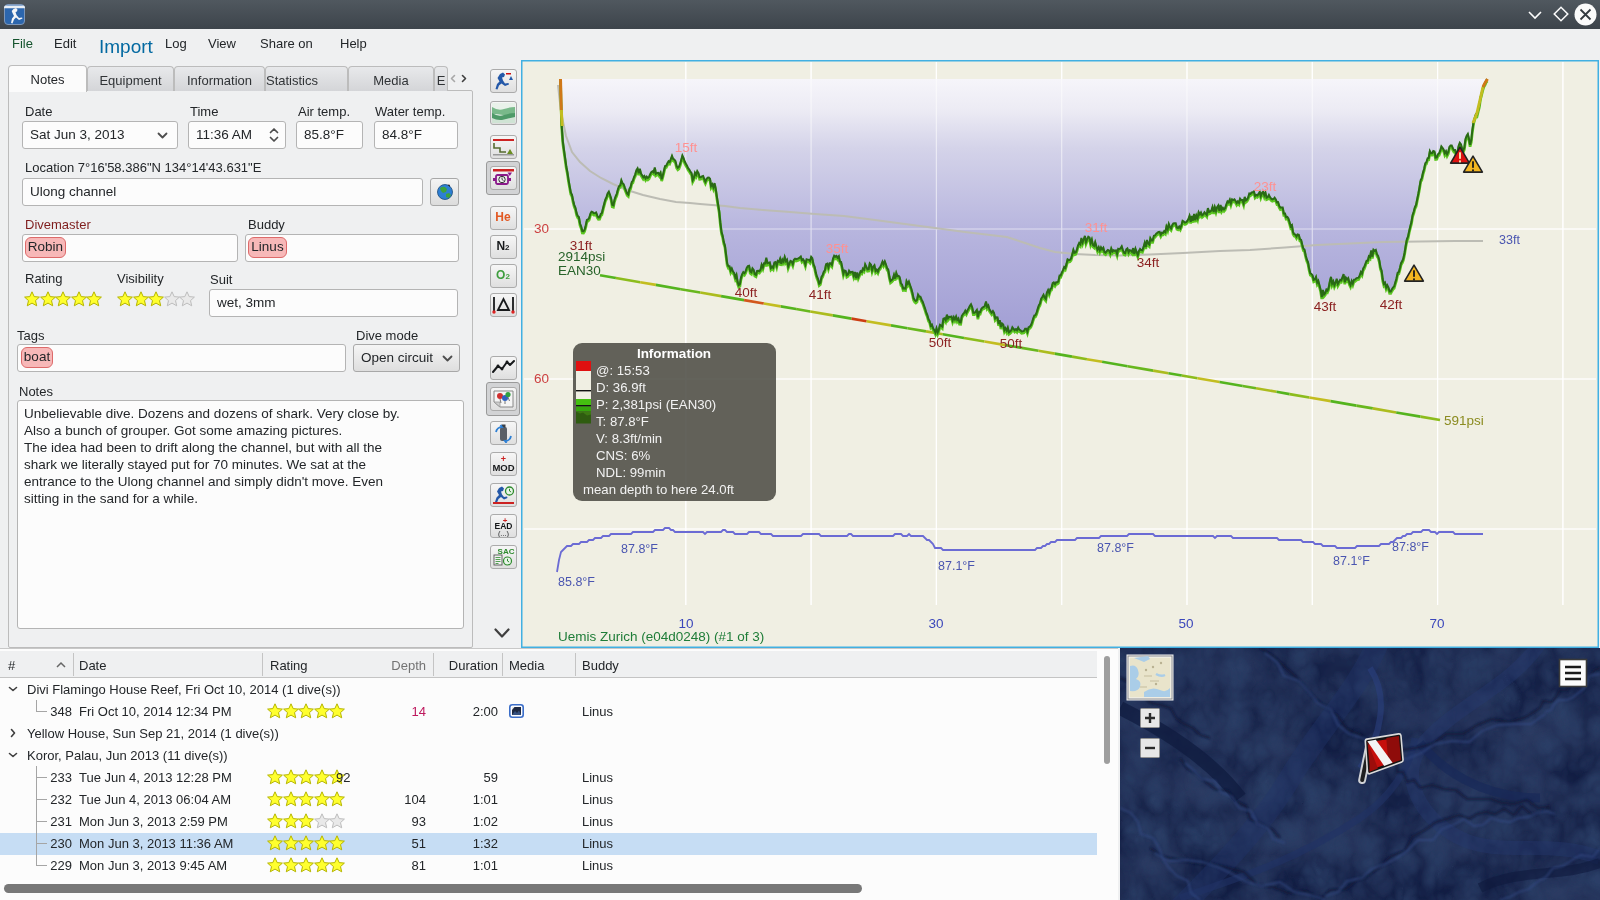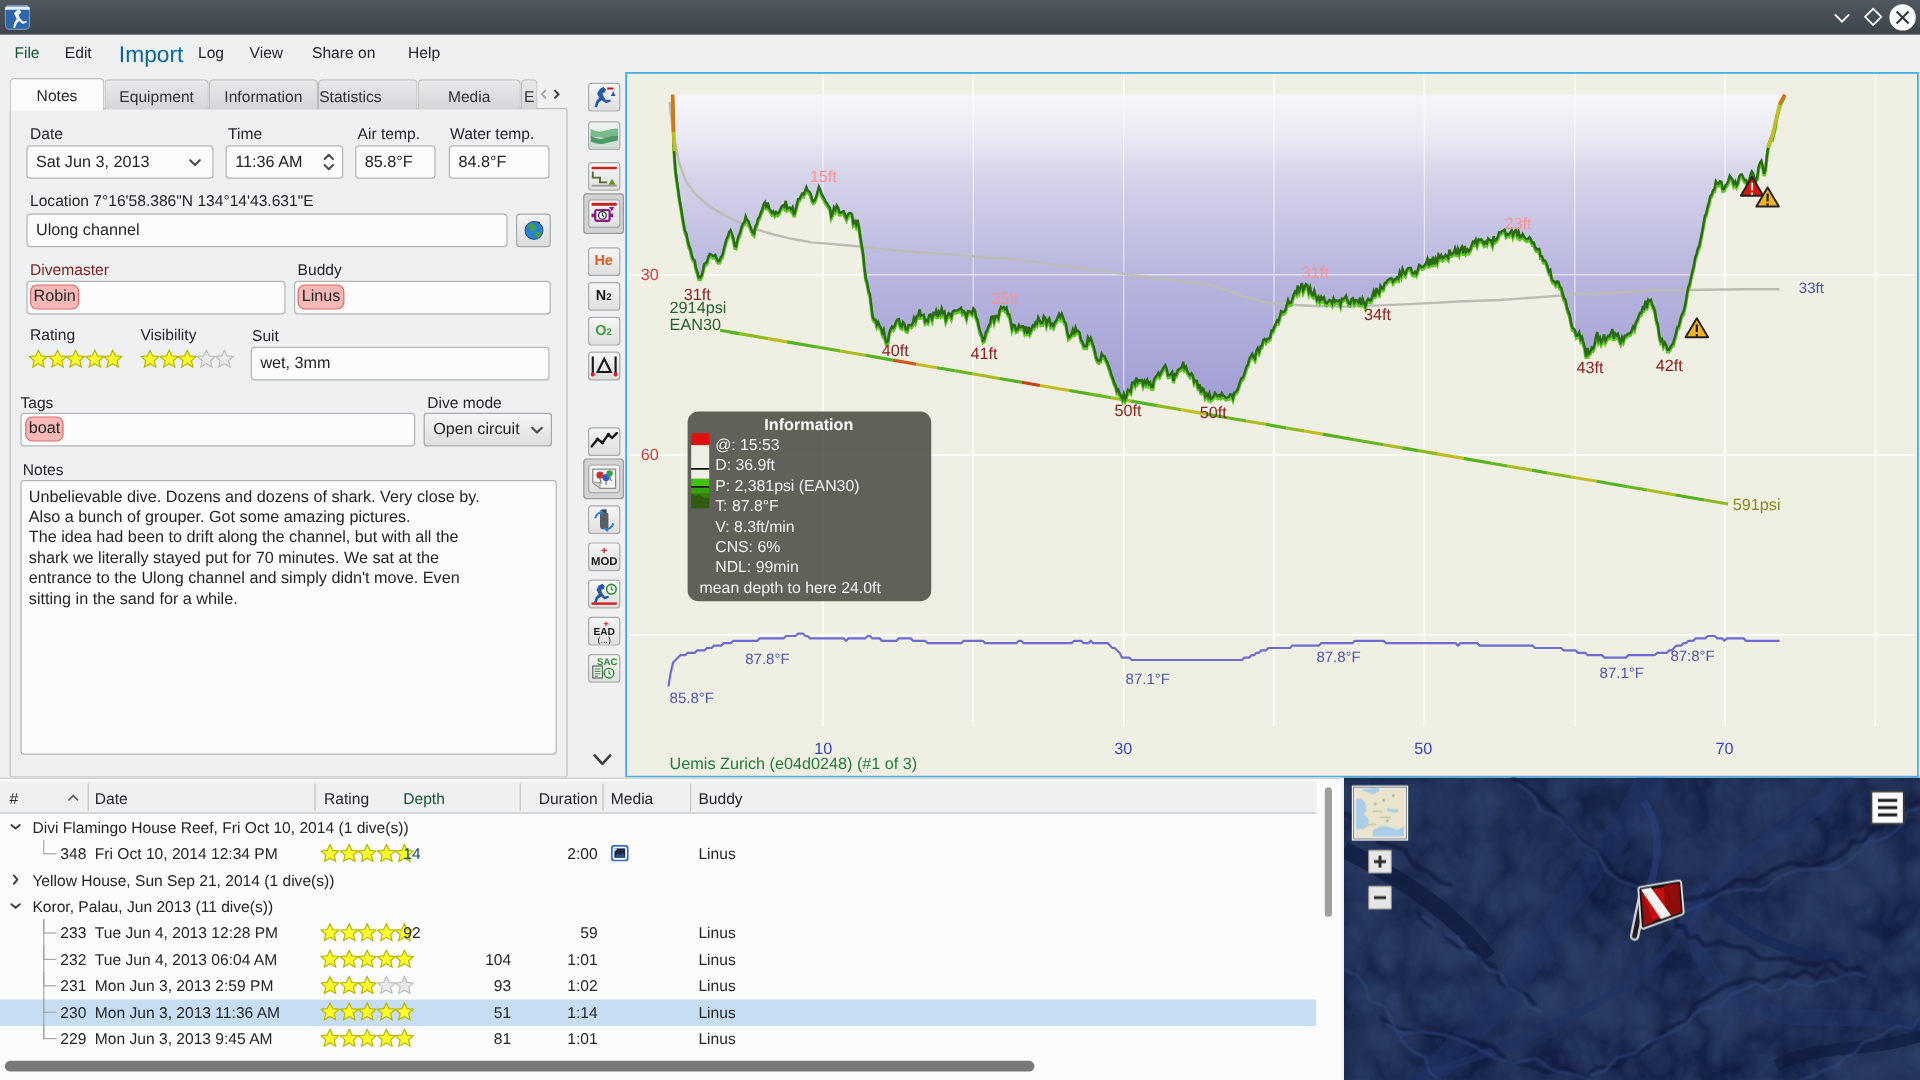--- a/index.html
+++ b/index.html
@@ -373,21 +373,21 @@
 <div style="position:absolute;left:0;top:648px;width:1118px;height:252px;background:#fcfcfc;border-top:1px solid #c8c8c8"></div>
 <div style="position:absolute;left:0;top:651px;width:1097px;height:27px;background:#eff0f1;border-bottom:1px solid #c4c4c4;box-sizing:border-box"></div>
 <div style="position:absolute;left:73px;top:653px;width:1px;height:23px;background:#c4c4c4"></div>
 <div style="position:absolute;left:262px;top:653px;width:1px;height:23px;background:#c4c4c4"></div>
 <div style="position:absolute;left:433px;top:653px;width:1px;height:23px;background:#c4c4c4"></div>
 <div style="position:absolute;left:502px;top:653px;width:1px;height:23px;background:#c4c4c4"></div>
 <div style="position:absolute;left:575px;top:653px;width:1px;height:23px;background:#c4c4c4"></div>
 <span style="position:absolute;left:8px;top:658px;font-size:13px;color:#232629">#</span>
 <span style="position:absolute;left:79px;top:658px;font-size:13px;color:#232629">Date</span>
 <span style="position:absolute;left:270px;top:658px;font-size:13px;color:#232629">Rating</span>
-<span style="position:absolute;left:336px;top:658px;width:90px;font-size:13px;color:#14532d">Depth</span>
+<span style="position:absolute;left:336px;top:658px;width:90px;text-align:right;font-size:13px;color:#737373">Depth</span>
 <span style="position:absolute;left:408px;top:658px;width:90px;text-align:right;font-size:13px;color:#232629">Duration</span>
 <span style="position:absolute;left:509px;top:658px;font-size:13px;color:#232629">Media</span>
 <span style="position:absolute;left:582px;top:658px;font-size:13px;color:#232629">Buddy</span>
 <svg style="position:absolute;left:55px;top:661px" width="12" height="8" viewBox="0 0 12 8">
     <polyline points="2,6 6,2 10,6" fill="none" stroke="#666" stroke-width="1.5"></polyline>
   </svg>
 <div style="position:absolute;left:0;top:833px;width:1097px;height:22px;background:#c6ddf4"></div>
 <svg style="position:absolute;left:8px;top:686px" width="10" height="6" viewBox="0 0 10 6">
     <polyline points="1.5,1.5 5.0,4.5 8.5,1.5" fill="none" stroke="#3f3f3f" stroke-width="1.6" stroke-linecap="round" stroke-linejoin="round"></polyline>
   </svg>
@@ -404,21 +404,21 @@
   </svg>
 <svg style="position:absolute;left:298.0px;top:703px" width="16" height="16" viewBox="0 0 16 16">
     <polygon points="8,0.8 10.2,5.6 15.4,6.1 11.5,9.6 12.7,14.8 8,12.1 3.3,14.8 4.5,9.6 0.6,6.1 5.8,5.6" fill="#ffff2e" stroke="#b5b500" stroke-width="1"></polygon>
   </svg>
 <svg style="position:absolute;left:313.5px;top:703px" width="16" height="16" viewBox="0 0 16 16">
     <polygon points="8,0.8 10.2,5.6 15.4,6.1 11.5,9.6 12.7,14.8 8,12.1 3.3,14.8 4.5,9.6 0.6,6.1 5.8,5.6" fill="#ffff2e" stroke="#b5b500" stroke-width="1"></polygon>
   </svg>
 <svg style="position:absolute;left:329.0px;top:703px" width="16" height="16" viewBox="0 0 16 16">
     <polygon points="8,0.8 10.2,5.6 15.4,6.1 11.5,9.6 12.7,14.8 8,12.1 3.3,14.8 4.5,9.6 0.6,6.1 5.8,5.6" fill="#ffff2e" stroke="#b5b500" stroke-width="1"></polygon>
   </svg>
-<span style="position:absolute;left:336px;top:704px;width:90px;text-align:left;font-size:13px;color:#0c4a6e">14</span>
+<span style="position:absolute;left:336px;top:704px;width:90px;text-align:right;font-size:13px;color:#be185d">14</span>
 <span style="position:absolute;left:408px;top:704px;width:90px;text-align:right;font-size:13px;color:#232629">2:00</span>
 <svg style="position:absolute;left:509px;top:704px" width="15" height="14" viewBox="0 0 15 14">
     <rect x="0.8" y="0.8" width="13.4" height="12.4" rx="2.5" fill="#fdfdfd" stroke="#3b6ec9" stroke-width="1.6"></rect>
     <rect x="3" y="3" width="9" height="8" fill="#1d2840"></rect>
     <path d="M3,6 l2.5,-3 h-2.5 z" fill="#e8e8e8"></path>
     <path d="M3,11 l3,-4 2,2 2,-2.5 2,4.5 z" fill="#35507e"></path>
   </svg>
 <span style="position:absolute;left:582px;top:704px;font-size:13px;color:#232629">Linus</span>
 <svg style="position:absolute;left:10px;top:728px" width="6" height="10" viewBox="0 0 6 10">
     <polyline points="1.5,1.5 4.5,5.0 1.5,8.5" fill="none" stroke="#3f3f3f" stroke-width="1.6" stroke-linecap="round" stroke-linejoin="round"></polyline>
@@ -507,21 +507,21 @@
 <svg style="position:absolute;left:298.0px;top:835px" width="16" height="16" viewBox="0 0 16 16">
     <polygon points="8,0.8 10.2,5.6 15.4,6.1 11.5,9.6 12.7,14.8 8,12.1 3.3,14.8 4.5,9.6 0.6,6.1 5.8,5.6" fill="#ffff2e" stroke="#b5b500" stroke-width="1"></polygon>
   </svg>
 <svg style="position:absolute;left:313.5px;top:835px" width="16" height="16" viewBox="0 0 16 16">
     <polygon points="8,0.8 10.2,5.6 15.4,6.1 11.5,9.6 12.7,14.8 8,12.1 3.3,14.8 4.5,9.6 0.6,6.1 5.8,5.6" fill="#ffff2e" stroke="#b5b500" stroke-width="1"></polygon>
   </svg>
 <svg style="position:absolute;left:329.0px;top:835px" width="16" height="16" viewBox="0 0 16 16">
     <polygon points="8,0.8 10.2,5.6 15.4,6.1 11.5,9.6 12.7,14.8 8,12.1 3.3,14.8 4.5,9.6 0.6,6.1 5.8,5.6" fill="#ffff2e" stroke="#b5b500" stroke-width="1"></polygon>
   </svg>
 <span style="position:absolute;left:336px;top:836px;width:90px;text-align:right;font-size:13px;color:#232629">51</span>
-<span style="position:absolute;left:408px;top:836px;width:90px;text-align:right;font-size:13px;color:#232629">1:14</span>
+<span style="position:absolute;left:408px;top:836px;width:90px;text-align:right;font-size:13px;color:#232629">1:32</span>
 <span style="position:absolute;left:582px;top:836px;font-size:13px;color:#232629">Linus</span>
 <div style="position:absolute;left:36px;top:854px;width:1px;height:11px;background:#a5a5a5"></div>
 <div style="position:absolute;left:36px;top:865px;width:11px;height:1px;background:#a5a5a5"></div>
 <span style="position:absolute;left:28px;top:858px;width:44px;text-align:right;font-size:13px;color:#232629">229</span>
 <span style="position:absolute;left:79px;top:858px;font-size:13px;color:#232629;white-space:nowrap">Mon Jun 3, 2013 9:45 AM</span>
 <svg style="position:absolute;left:267.0px;top:857px" width="16" height="16" viewBox="0 0 16 16">
     <polygon points="8,0.8 10.2,5.6 15.4,6.1 11.5,9.6 12.7,14.8 8,12.1 3.3,14.8 4.5,9.6 0.6,6.1 5.8,5.6" fill="#ffff2e" stroke="#b5b500" stroke-width="1"></polygon>
   </svg>
 <svg style="position:absolute;left:282.5px;top:857px" width="16" height="16" viewBox="0 0 16 16">
     <polygon points="8,0.8 10.2,5.6 15.4,6.1 11.5,9.6 12.7,14.8 8,12.1 3.3,14.8 4.5,9.6 0.6,6.1 5.8,5.6" fill="#ffff2e" stroke="#b5b500" stroke-width="1"></polygon>

